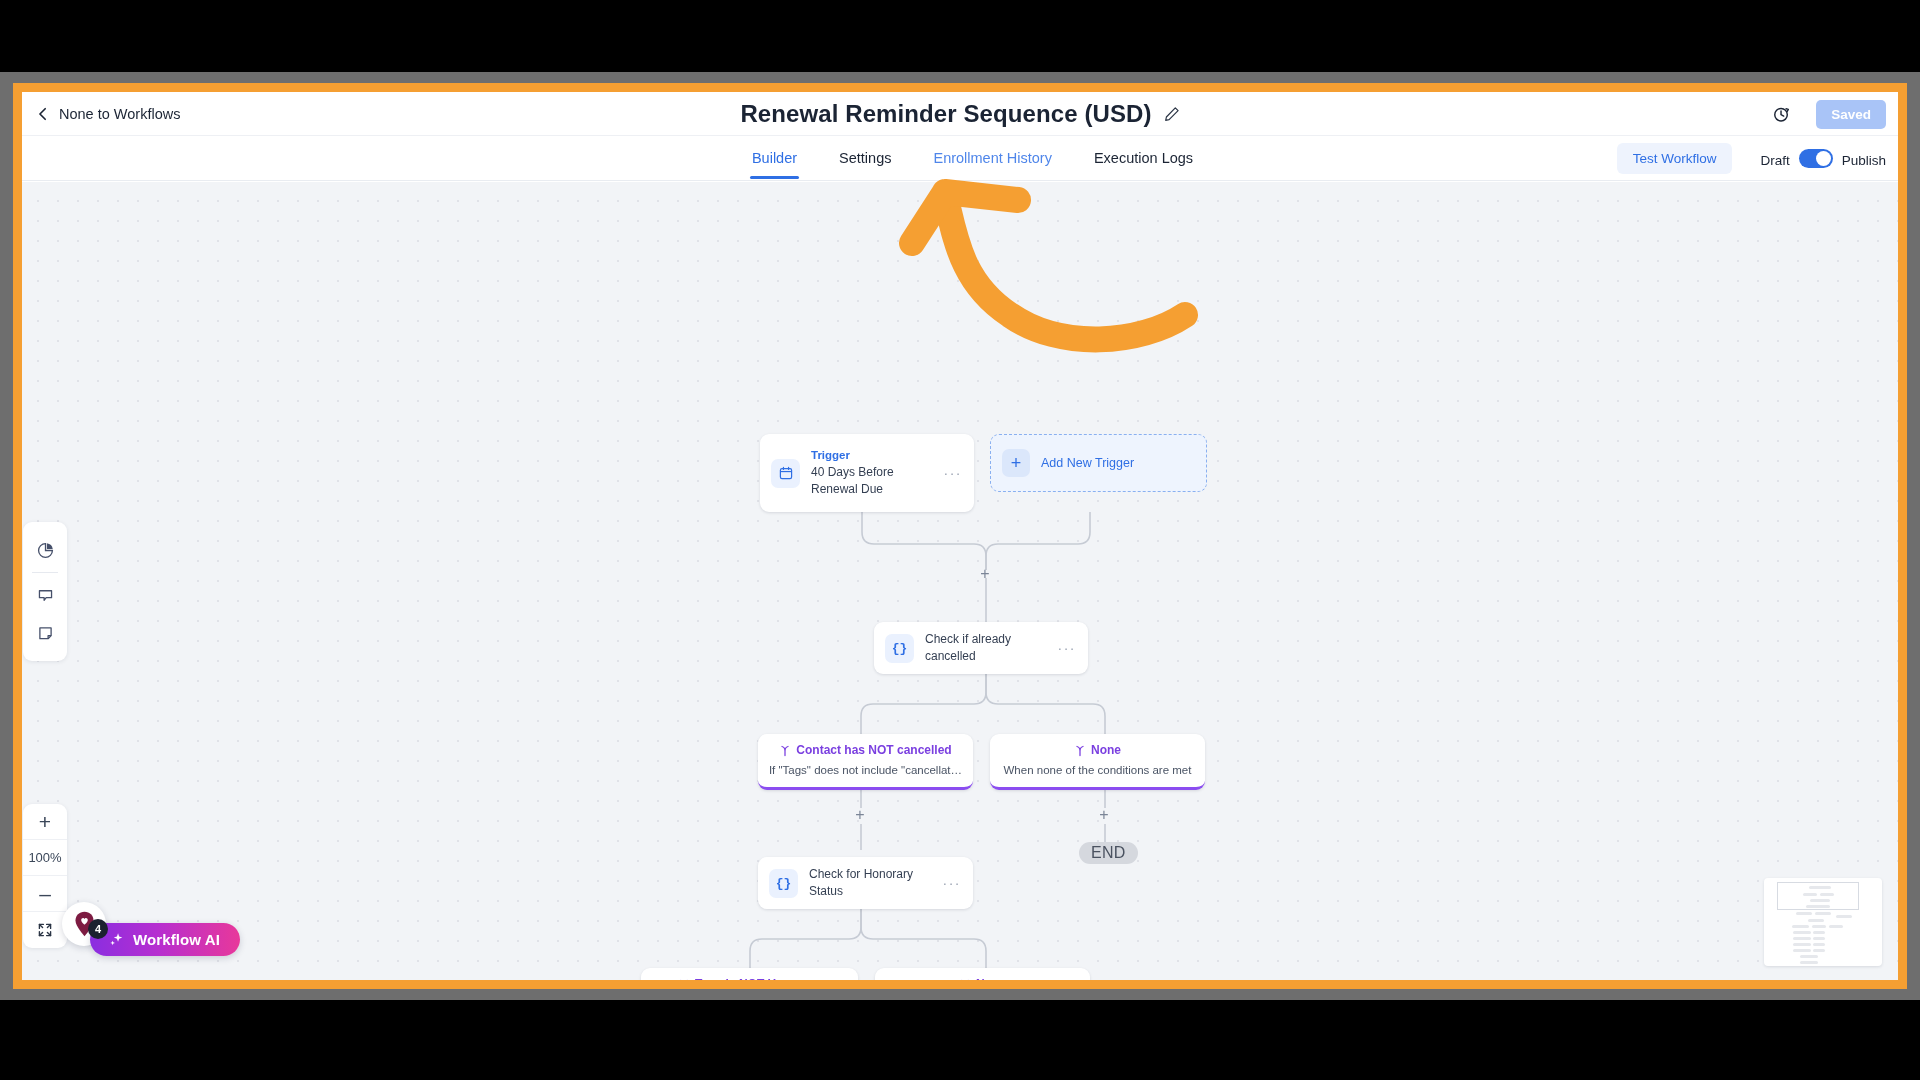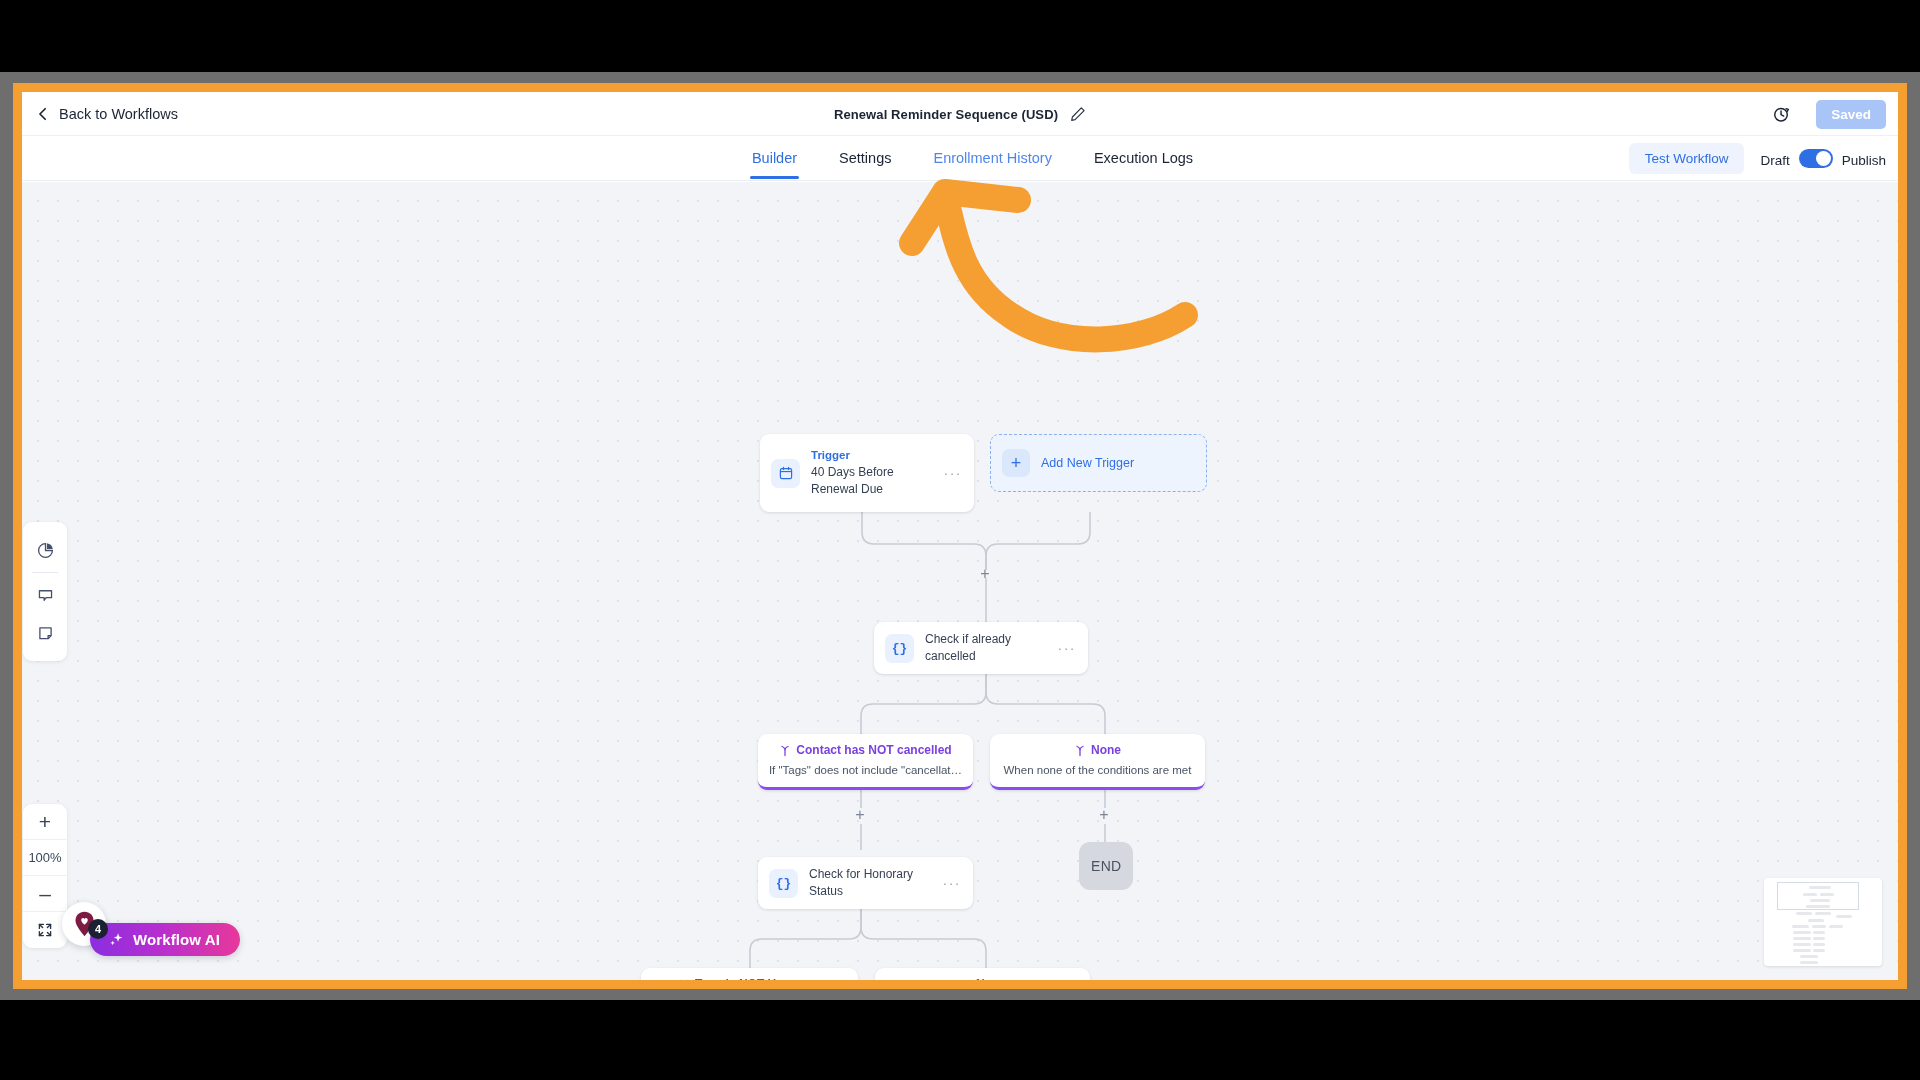--- a/index.html
+++ b/index.html
@@ -37,21 +37,21 @@
     display:flex; align-items:center; gap:9px;
     margin-left:14px; cursor:pointer;
   }
   .back-chevron { width:14px; height:14px; display:block; }
   .back-label { font-size:14.5px; color:#1b2434; font-weight:400; }
   .title-wrap {
     position:absolute; left:0; right:0; top:0; height:44px;
     display:flex; align-items:center; justify-content:center; gap:12px;
     pointer-events:none;
   }
-  .wf-title { font-size:13px; color:#1b2434; font-weight:600; letter-spacing:.1px; }
+  .wf-title { font-size:24px; color:#1b2434; font-weight:600; letter-spacing:.1px; }
   .pencil-icon { width:16px; height:16px; pointer-events:auto; cursor:pointer; }
   .top-right {
     position:absolute; right:12px; top:0; height:44px;
     display:flex; align-items:center; gap:25px;
   }
   .history-icon { width:19px; height:19px; cursor:pointer; }
   .saved-btn {
     background:#a9c4f7; color:#ffffff; font-size:13.5px; font-weight:600;
     border:none; border-radius:5px; padding:7px 15px; cursor:pointer;
   }
@@ -67,21 +67,21 @@
     padding:12px 2px 13px; cursor:pointer; white-space:nowrap;
   }
   .tab.active { color:#2f6fe4; font-weight:500;margin-left:25px; }
   .tab.active::after {
     content:""; position:absolute; left:0; right:0; bottom:0;
     height:2.5px; background:#2f6fe4; border-radius:2px;
   }
   .tab.hover { color:#4f86ea; }
   .tab-right {
     position:absolute; right:12px; top:0; height:45px;
-    display:flex; align-items:center; gap:16px;
+    display:flex; align-items:center; gap:28px;
   }
   .test-btn {
     background:#eef3fd; color:#2f6fe4; font-size:13.5px; font-weight:500;
     border:none; border-radius:6px; padding:8px 16px; cursor:pointer;
   }
   .publish-group { display:flex; align-items:flex-end; gap:9px; }
   .pg-label { font-size:13.5px; color:#1b2434; }
   .toggle {
     width:34px; height:19px; border-radius:11px; background:#2f6fe4;
     position:relative; cursor:pointer;
@@ -166,22 +166,22 @@
     display:flex; align-items:center; justify-content:center; gap:5px;
     font-size:12px; color:#7a3fe0; font-weight:600; line-height:1.3;
   }
   .branch-sub {
     font-size:11.5px; color:#4a5465; margin-top:4px; line-height:1.35;
     white-space:nowrap; overflow:hidden; text-overflow:ellipsis;
   }
 
   .endpill {
     position:absolute; background:#d5d8de; color:#4a5260;
-    font-size:14px; font-weight:500; border-radius:11px;
-    padding:16px 12px; letter-spacing:.3px;
+    font-size:16px; font-weight:500; border-radius:11px;
+    padding:2px 12px; letter-spacing:.3px;
   }
   .plusnode {
     position:absolute; width:14px; height:14px; color:#7b8597;
     font-size:16px; line-height:14px; text-align:center; cursor:pointer;
     font-weight:400;
   }
 
   
   .minimap {
     position:absolute; right:16px; bottom:14px; width:118px; height:88px;
@@ -224,21 +224,21 @@
   <div class="outer-strip"></div>
 
   <div class="frame">
     <div class="app">
 
       <div class="topbar">
         <div class="back-btn">
           <svg class="back-chevron" viewBox="0 0 16 16">
             <path d="M10.5 2 L4.5 8 L10.5 14" fill="none" stroke="#1b2434" stroke-width="1.9" stroke-linecap="round" stroke-linejoin="round"></path>
           </svg>
-          <span class="back-label">Back to Workflows</span>
+          <span class="back-label">None to Workflows</span>
         </div>
 
         <div class="title-wrap">
           <span class="wf-title">Renewal Reminder Sequence (USD)</span>
           <svg class="pencil-icon" viewBox="0 0 16 16">
             <path d="M11.3 1.9 L14.1 4.7 L5.1 13.7 L1.7 14.4 L2.4 11 Z" fill="none" stroke="#2b3545" stroke-width="1.2" stroke-linejoin="round"></path>
           </svg>
         </div>
 
         <div class="top-right">

